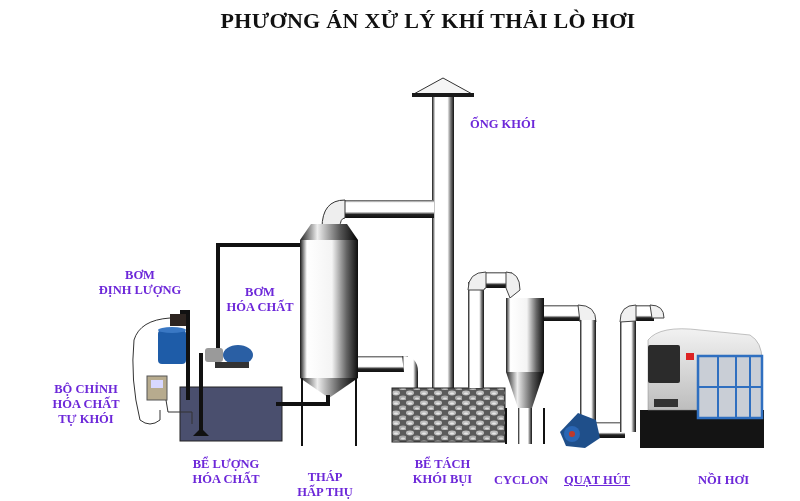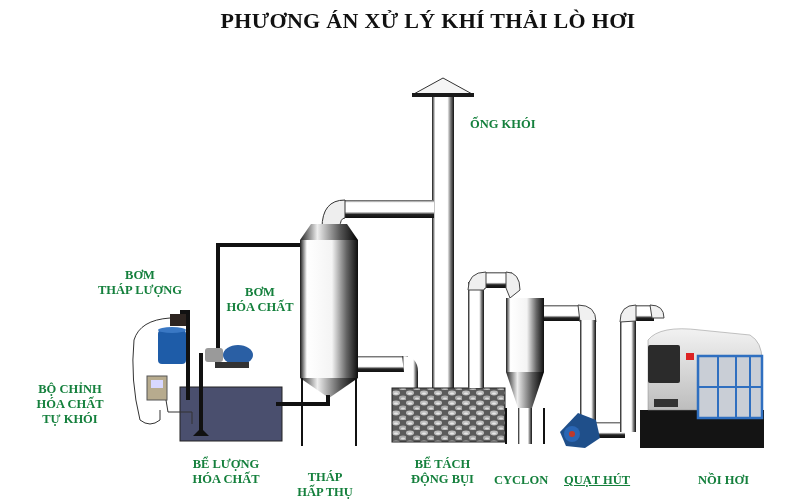--- a/index.html
+++ b/index.html
@@ -1,18 +1,18 @@
 <!DOCTYPE html>
 <html><head>
 <meta charset="utf-8">
 <style>
   html, body { margin: 0; padding: 0; background: #ffffff; }
   body { width: 800px; height: 501px; position: relative; overflow: hidden; font-family: "Liberation Serif", "DejaVu Serif", serif; }
   .title { position: absolute; left: 0; top: 8px; width: 800px; text-align: center; font-size: 22px; font-weight: bold; color: #111; letter-spacing: 0.3px; padding-left: 28px; }
-  .lbl { position: absolute; font-weight: bold; font-size: 12.5px; color: #15803d; text-align: center; line-height: 15px; white-space: nowrap; }
+  .lbl { position: absolute; font-weight: bold; font-size: 12.5px; color: #6d28d9; text-align: center; line-height: 15px; white-space: nowrap; }
   svg.diagram { position: absolute; left: 0; top: 0; }
 </style>
 </head>
 <body>
 
 <div class="title">PHƯƠNG ÁN XỬ LÝ KHÍ THẢI LÒ HƠI</div>
 
 <svg class="diagram" width="800" height="501" viewBox="0 0 800 501">
   <defs>
     <linearGradient id="cyl" x1="0" x2="1" y1="0" y2="0">
@@ -156,44 +156,44 @@
     <rect x="151" y="380" width="12" height="8" fill="#d8d8ff"></rect>
     <path d="M170 318 Q140 320 134 340 Q130 380 140 420 Q150 428 160 420 L160 410" fill="none" stroke="#333" stroke-width="1"></path>
     <polyline points="166,400 168,412 192,412 192,424" fill="none" stroke="#333" stroke-width="1"></polyline>
   </g>
 </svg>
 
 <div class="lbl" style="left:470px; top:117px;">ỐNG KHÓI</div>
 
 <div class="lbl" style="left:90px; top:268px; width:100px;">
   <div>BƠM</div>
-  <div>THÁP LƯỢNG</div>
+  <div>ĐỊNH LƯỢNG</div>
 </div>
 
 <div class="lbl" style="left:225px; top:285px; width:70px;">
   <div>BƠM</div>
   <div>HÓA CHẤT</div>
 </div>
 
-<div class="lbl" style="left:30px; top:382px; width:80px;">
+<div class="lbl" style="left:46px; top:382px; width:80px;">
   <div>BỘ CHỈNH</div>
   <div>HÓA CHẤT</div>
   <div>TỰ KHÓI</div>
 </div>
 
 <div class="lbl" style="left:186px; top:457px; width:80px;">
   <div>BỂ LƯỢNG</div>
   <div>HÓA CHẤT</div>
 </div>
 
 <div class="lbl" style="left:290px; top:470px; width:70px;">
   <div>THÁP</div>
   <div>HẤP THỤ</div>
 </div>
 
 <div class="lbl" style="left:405px; top:457px; width:75px;">
   <div>BỂ TÁCH</div>
-  <div>ĐỘNG BỤI</div>
+  <div>KHÓI BỤI</div>
 </div>
 
 <div class="lbl" style="left:494px; top:473px;">CYCLON</div>
 <div class="lbl" style="left:564px; top:473px;text-decoration:underline;">QUẠT HÚT</div>
 <div class="lbl" style="left:670px; top:473px;margin-left:28px;">NỒI HƠI</div>
 
 </body></html>

